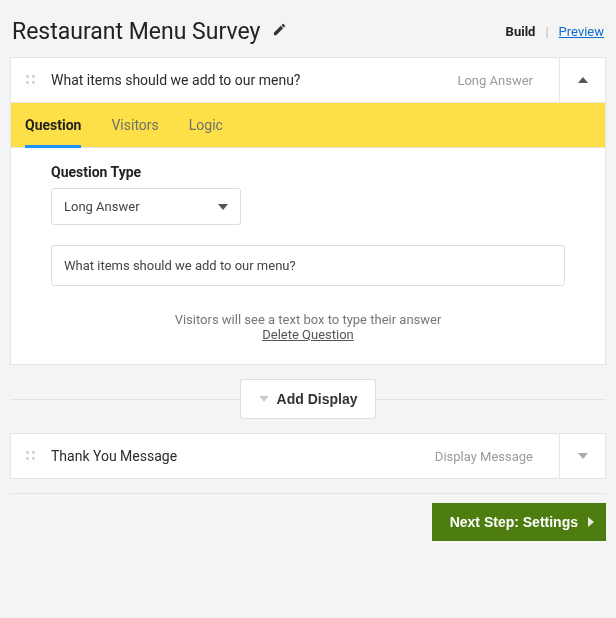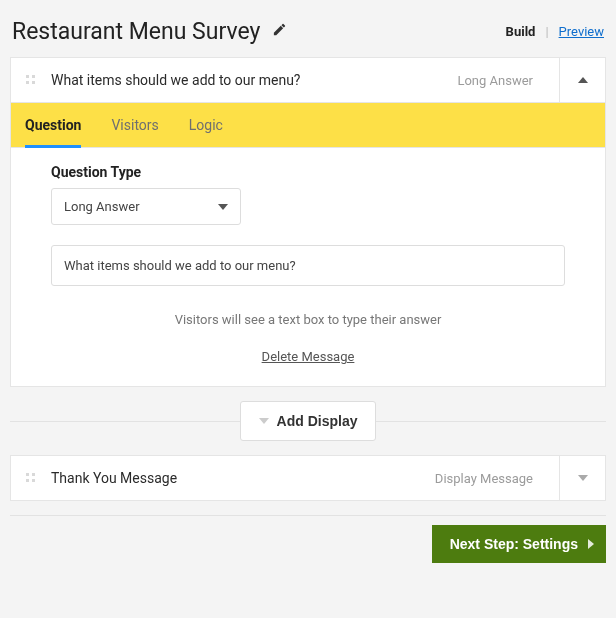--- a/index.html
+++ b/index.html
@@ -154,21 +154,20 @@
     border-radius: 3px;
     padding: 12px 12px;
     font-size: 13px;
     color: #444;
     margin-bottom: 26px;
   }
   .hint-text {
     text-align: center;
     font-size: 13px;
     color: #777;
-    margin-bottom: 22px;
   }
   .delete-link {
     display: block;
     text-align: center;
     font-size: 13px;
     color: #555;
     text-decoration: underline;
   }
   .add-row {
     position: relative;
@@ -279,21 +278,21 @@
         <div class="tab">Logic</div>
       </div>
       <div class="form-area">
         <div class="field-label">Question Type</div>
         <div class="select-box">
           <span>Long Answer</span>
           <span class="caret caret-down" style="border-top-color:#555"></span>
         </div>
         <div class="text-input">What items should we add to our menu?</div>
         <div class="hint-text">Visitors will see a text box to type their answer</div>
-        <a class="delete-link">Delete Message</a>
+        <a class="delete-link">Delete Question</a>
       </div>
     </div>
   </div>
 
   <div class="add-row">
     <button class="add-btn">
       <span class="add-caret"></span>
       <span>Add Display</span>
     </button>
   </div>

